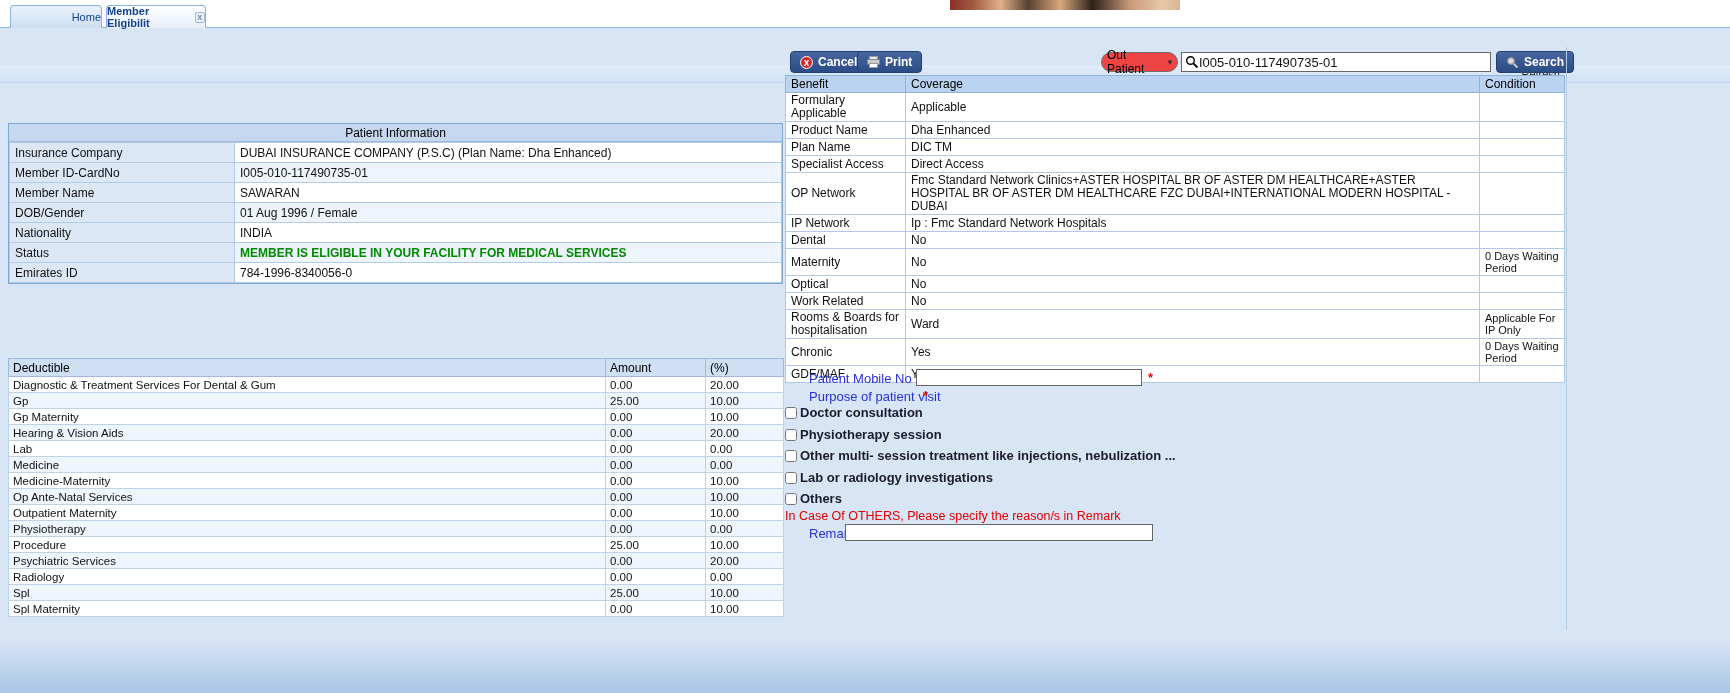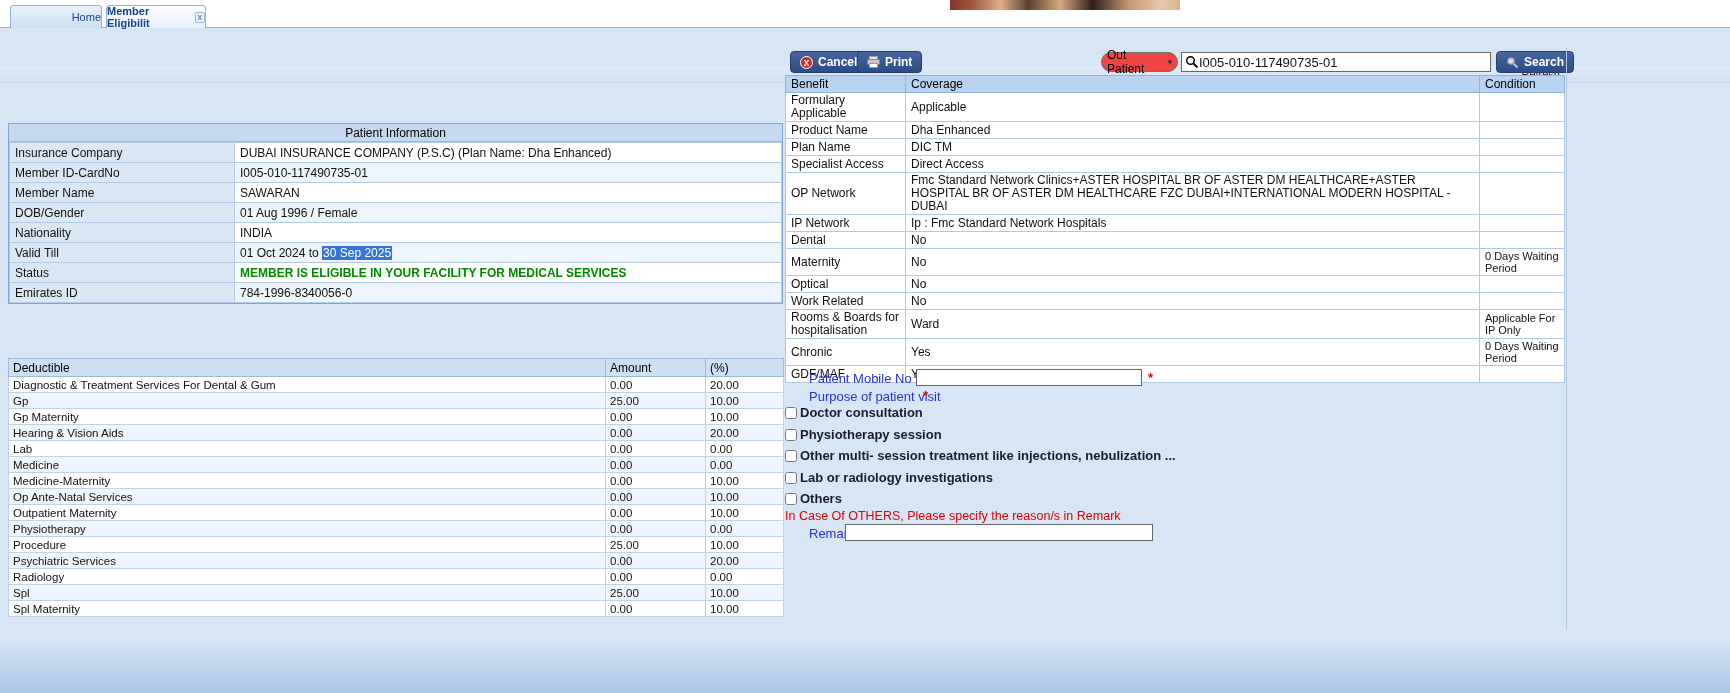--- a/index.html
+++ b/index.html
@@ -115,24 +115,20 @@
       </tr>
       <tr>
         <td class="lbl">DOB/Gender</td>
         <td class="val">01 Aug 1996 / Female</td>
       </tr>
       <tr>
         <td class="lbl">Nationality</td>
         <td class="val">INDIA</td>
       </tr>
       <tr>
-        <td class="lbl">Valid Till</td>
-        <td class="val"><span>01 Oct 2024 to </span><span class="hl">30 Sep 2025</span></td>
-      </tr>
-      <tr>
         <td class="lbl">Status</td>
         <td class="val"><span class="status-text">MEMBER IS ELIGIBLE IN YOUR FACILITY FOR MEDICAL SERVICES</span></td>
       </tr>
       <tr>
         <td class="lbl">Emirates ID</td>
         <td class="val">784-1996-8340056-0</td>
       </tr>
     </tbody>
       </table>
   </div>

